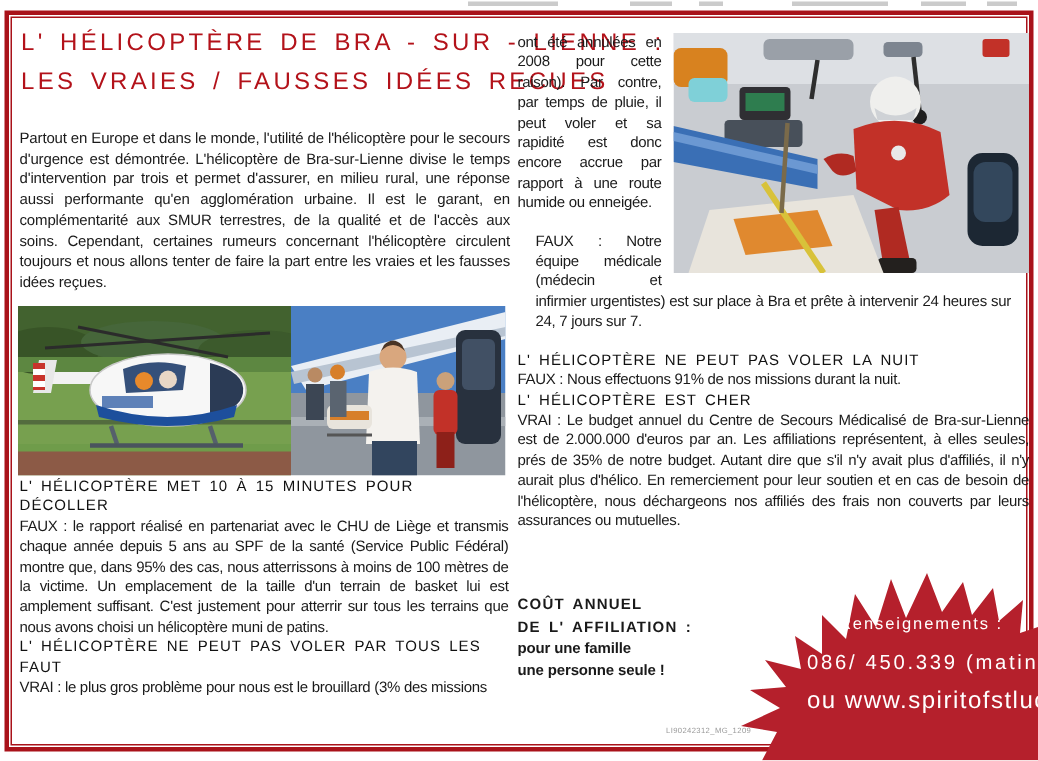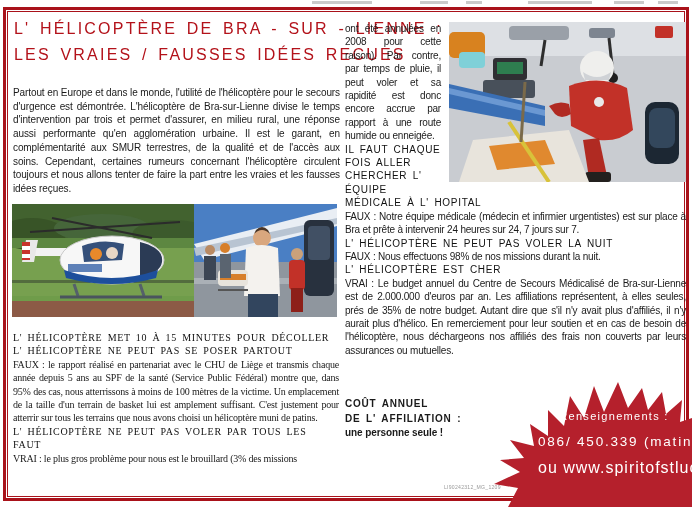--- a/index.html
+++ b/index.html
@@ -22,21 +22,21 @@
   
   .body-text{font-size:10px;line-height:13.4px;text-align:justify;letter-spacing:-0.2px;}
   .intro{
     position:absolute;left:13px;top:76px;width:327px;z-index:2;
     font-size:10px;line-height:13.7px;text-align:justify;letter-spacing:-0.1px;
   }
   .sec-head{
     font-size:10px;line-height:13.4px;letter-spacing:0.7px;word-spacing:2px;color:#111;
     text-align:left;
   }
-  .left-col{position:absolute;left:13px;top:331px;width:326px;z-index:2;font-family:Liberation Serif, serif;}
+  .left-col{position:absolute;left:13px;top:318px;width:326px;z-index:2;}
   .right-col{position:absolute;left:345px;top:22px;width:341px;z-index:2;}
   .right-col .photo-wrap{float:right;width:237px;height:160px;margin:0 0 6px 8px;}
   .wrap-par{margin-top:56px;}
   
   .photo{display:block;}
   .left-photo{position:absolute;left:12px;top:204px;width:325px;height:113px;z-index:2;}
   
   .cost{position:absolute;left:345px;top:397px;width:180px;z-index:2;font-weight:bold;}
   .cost .caps{font-size:10px;line-height:14.5px;letter-spacing:0.8px;word-spacing:2px;}
   .cost .norm{font-size:10px;line-height:14.5px;letter-spacing:-0.1px;}
@@ -134,21 +134,20 @@
   <g>
     <circle cx="198" cy="46" r="5" fill="#b98a63"></circle>
     <rect x="192" y="52" width="12" height="24" fill="#3c4654"></rect>
     <circle cx="213" cy="44" r="5" fill="#d77f2a"></circle>
     <rect x="208" y="50" width="11" height="24" fill="#5a6470"></rect>
   </g>
 </svg>
 
 <div class="left-col">
   <div class="sec-head">L' HÉLICOPTÈRE MET 10 À 15 MINUTES POUR DÉCOLLER</div>
-  <div class="sec-head">L' HÉLICOPTÈRE NE PEUT PAS SE POSER PARTOUT</div>
   <p class="body-text" style="margin:0;">FAUX : le rapport réalisé en partenariat avec le CHU de Liège et transmis chaque année depuis 5 ans au SPF de la santé (Service Public Fédéral) montre que, dans 95% des cas, nous atterrissons à moins de 100 mètres de la victime. Un emplacement de la taille d'un terrain de basket lui est amplement suffisant. C'est justement pour atterrir sur tous les terrains que nous avons choisi un hélicoptère muni de patins.</p>
   <div class="sec-head">L' HÉLICOPTÈRE NE PEUT PAS VOLER PAR TOUS LES FAUT</div>
   <p class="body-text" style="margin:0;">VRAI : le plus gros problème pour nous est le brouillard (3% des missions</p>
 </div>
 
 <div class="right-col">
   <div class="photo-wrap">
 
     <svg class="photo" width="237" height="160" viewBox="0 0 237 160">
       <rect x="0" y="0" width="237" height="160" fill="#c9ccd1"></rect>
@@ -179,31 +178,31 @@
       </g>
       <g>
         <polygon points="24,118 120,108 140,160 10,160" fill="#e8e4dc"></polygon>
         <polygon points="40,124 96,118 106,142 48,148" fill="#e0892f"></polygon>
         <line x1="60" y1="100" x2="100" y2="160" stroke="#d8c23a" stroke-width="4"></line>
         <line x1="76" y1="60" x2="72" y2="120" stroke="#7a6a4a" stroke-width="3"></line>
       </g>
     </svg>
   </div>
   <p class="body-text wrap-par" style="margin:0;">ont été annulées en 2008 pour cette raison). Par contre, par temps de pluie, il peut voler et sa rapidité est donc encore accrue par rapport à une route humide ou enneigée.</p>
-  <div class="sec-head">IL FAUT CHAQUE FOIS ALLER CHERCHER L' ÉQUIPE MÉDICALE À L' HOPITAL</div>
-  <p class="body-text" style="margin:0;">FAUX : Notre équipe médicale (médecin et infirmier urgentistes) est sur place à Bra et prête à intervenir 24 heures sur 24, 7 jours sur 7.</p>
+  <p class="body-text" style="margin:12px;">FAUX : Notre équipe médicale (médecin et infirmier urgentistes) est sur place à Bra et prête à intervenir 24 heures sur 24, 7 jours sur 7.</p>
   <div class="sec-head">L' HÉLICOPTÈRE NE PEUT PAS VOLER LA NUIT</div>
-  <p class="body-text" style="margin:0;">FAUX : Nous effectuons 98% de nos missions durant la nuit.</p>
+  <p class="body-text" style="margin:0;">FAUX : Nous effectuons 91% de nos missions durant la nuit.</p>
   <div class="sec-head">L' HÉLICOPTÈRE EST CHER</div>
   <p class="body-text" style="margin:0;">VRAI : Le budget annuel du Centre de Secours Médicalisé de Bra-sur-Lienne est de 2.000.000 d'euros par an. Les affiliations représentent, à elles seules, prés de 35% de notre budget. Autant dire que s'il n'y avait plus d'affiliés, il n'y aurait plus d'hélico. En remerciement pour leur soutien et en cas de besoin de l'hélicoptère, nous déchargeons nos affiliés des frais non couverts par leurs assurances ou mutuelles.</p>
 </div>
 
 <div class="cost">
   <div class="caps">COÛT ANNUEL</div>
   <div class="caps">DE L' AFFILIATION  :</div>
+  <div class="norm">pour une famille</div>
   <div class="norm">une personne seule !</div>
 </div>
 
 <div class="credit">LI90242312_MG_1209</div>
 
 <div class="burst">
   <svg viewBox="0 0 202 127" preserveAspectRatio="none">
     <polygon fill="#b5202c" points="
       18,127 28,108 4,104 30,92 10,80 34,78 20,60 44,66 40,44 58,56 58,30 74,46
       80,16 94,38 104,6 114,32 128,2 138,28 152,8 158,30 172,12 176,34 192,20

